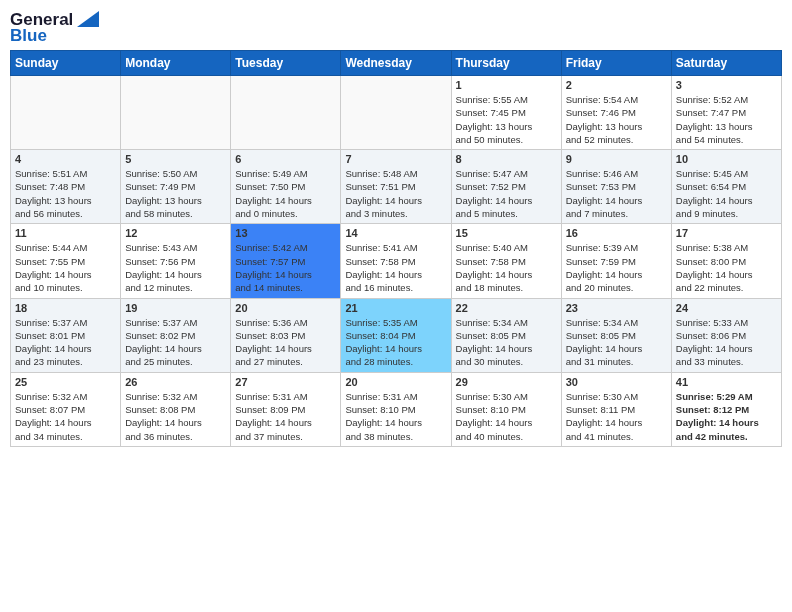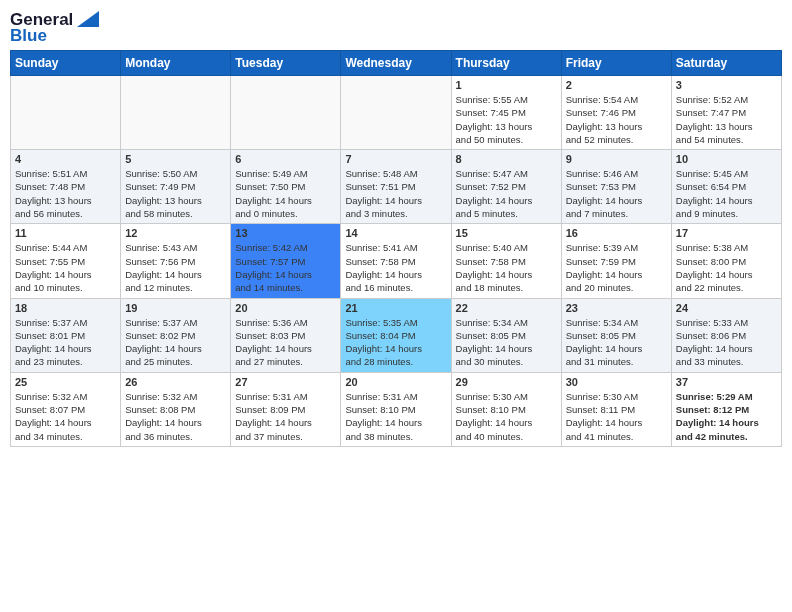--- a/index.html
+++ b/index.html
@@ -333,21 +333,21 @@
 and 40 minutes.</div>
         </td>
         <td style="background: rgb(255, 255, 255);">
           <span class="day-number">30</span>
           <div class="day-info" style="white-space: pre-line;">Sunrise: 5:30 AM
 Sunset: 8:11 PM
 Daylight: 14 hours
 and 41 minutes.</div>
         </td>
         <td style="background: rgb(255, 255, 255);">
-          <span class="day-number">37</span>
+          <span class="day-number">41</span>
           <div class="day-info" style="white-space: pre-line; font-weight: bold;">Sunrise: 5:29 AM
 Sunset: 8:12 PM
 Daylight: 14 hours
 and 42 minutes.</div>
         </td>
       </tr>
     </tbody>
 </table>
 
 </body></html>

